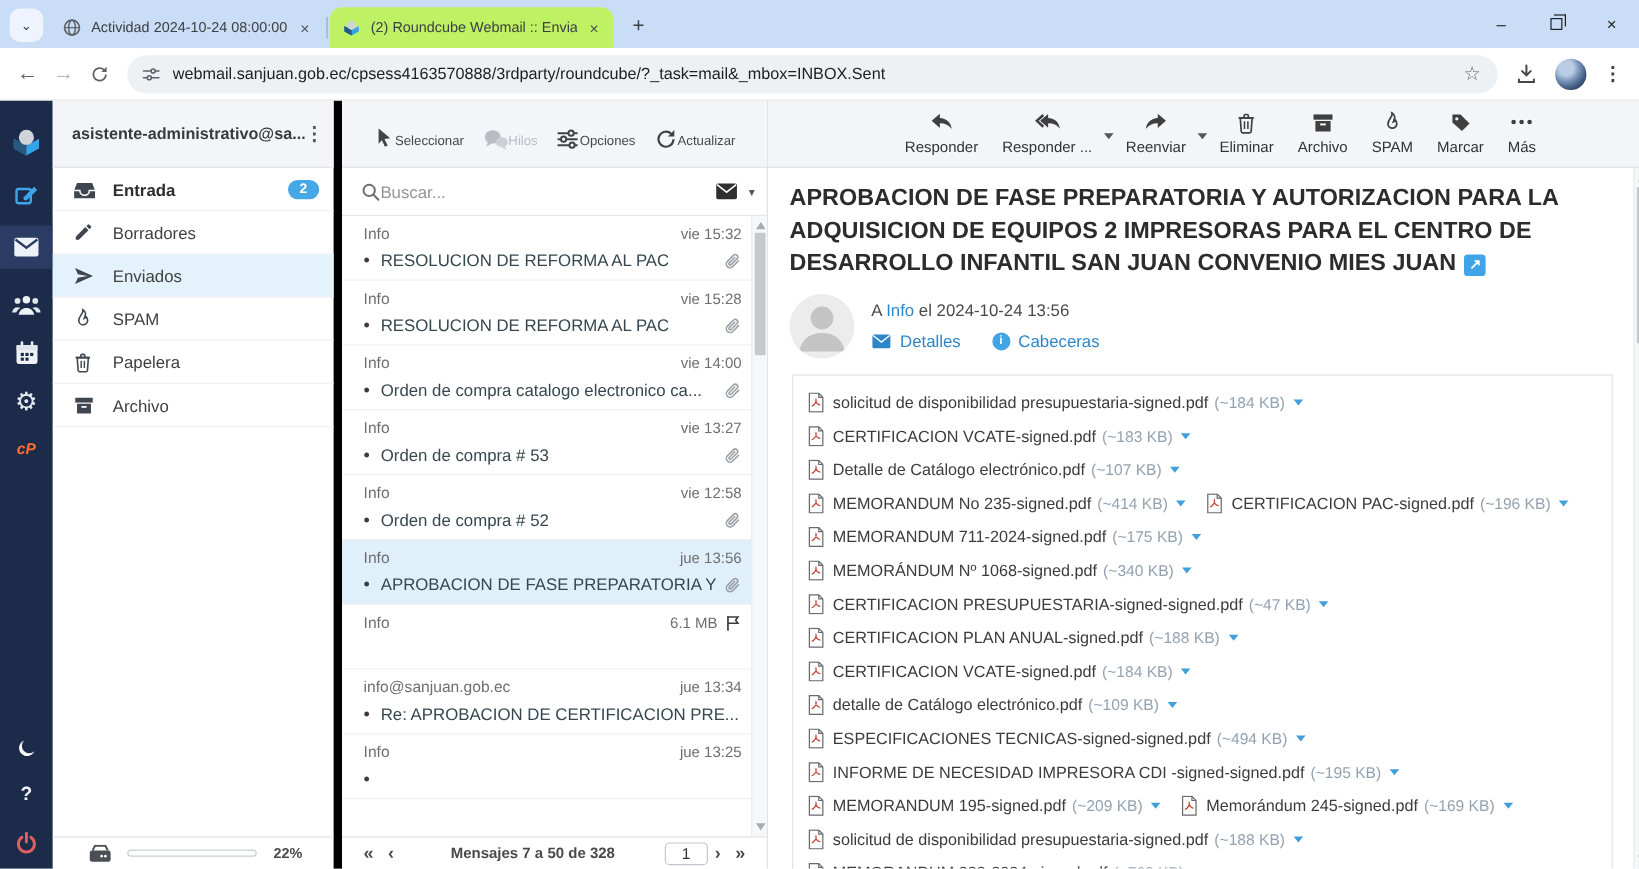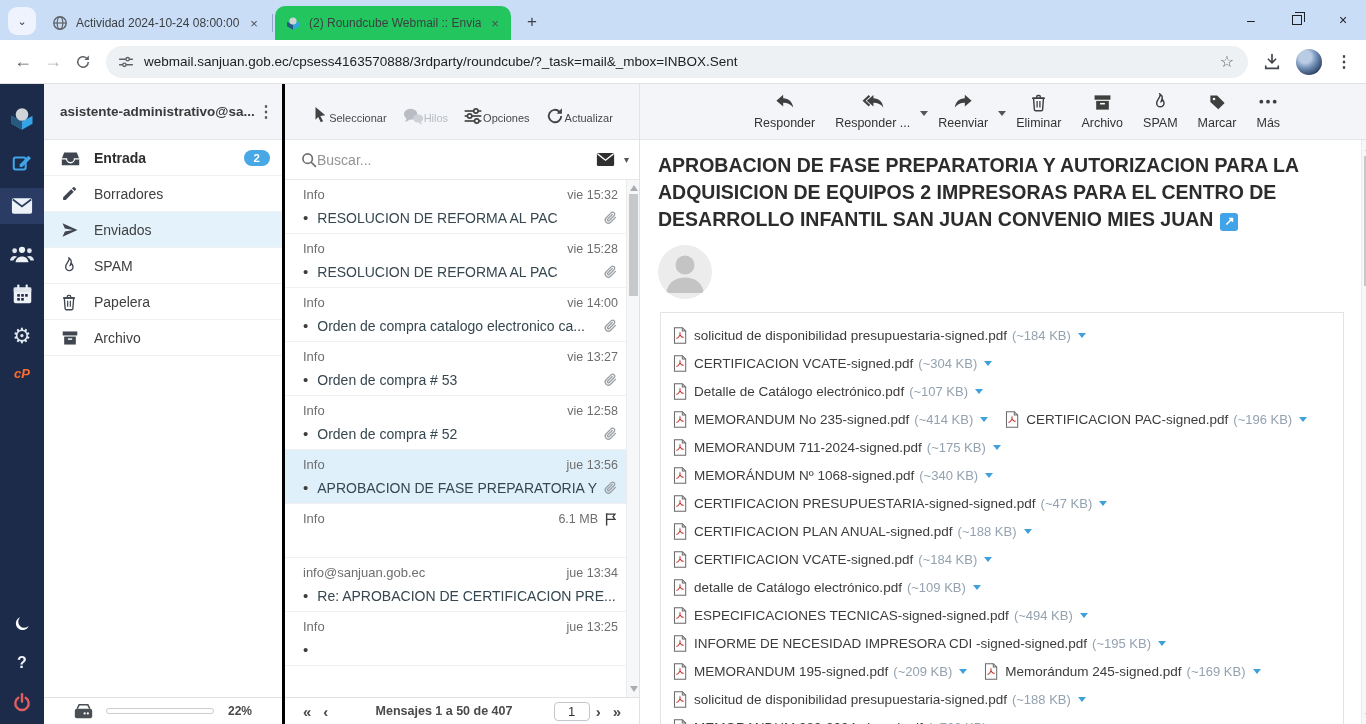--- a/index.html
+++ b/index.html
@@ -10,21 +10,21 @@
   
   .tabstrip { height:40px; background:var(--tabstrip); display:flex; align-items:flex-end; }
   .tabsearch { width:28px; height:28px; margin:0 6px 5px 8px; border-radius:9px;
     background:#eef3fd; display:flex; align-items:center; justify-content:center;
     color:#3c4043; font-size:11px; }
   .tab { display:flex; align-items:center; height:34px; padding:0 8px 0 10px; width:228px; }
   .tab .fav { width:16px; height:16px; flex:0 0 16px; margin-right:8px; }
   .tab .ttl { flex:1; font-size:12px; color:#3c4043; white-space:nowrap; overflow:hidden; }
   .tab .cls { width:16px; height:16px; border-radius:50%; display:flex; align-items:center;
     justify-content:center; font-size:13px; color:#4b4f54; margin-left:6px; }
-  .tab.active { background:#22c55e; border-radius:10px 10px 0 0; height:34px; width:236px; }
+  .tab.active { background:#bef264; border-radius:10px 10px 0 0; height:34px; width:236px; }
   .tabsep { width:1px; height:18px; background:#93a8c9; margin:0 2px 8px 2px; }
   .newtab { width:26px; height:26px; margin:0 0 5px 8px; display:flex; align-items:center;
     justify-content:center; font-size:17px; color:#3c4043; }
   .wincontrols { margin-left:auto; display:flex; height:40px; align-items:stretch; }
   .wincontrols span { width:46px; display:flex; align-items:center; justify-content:center;
     font-size:14px; color:#202124; }
   .restore-glyph { width:10px; height:10px; border:1.2px solid #202124; position:relative; }
   .restore-glyph:before { content:""; position:absolute; left:2px; top:-4px; width:9px; height:9px;
     border:1.2px solid #202124; border-left:none; border-bottom:none; }
 
@@ -47,21 +47,21 @@
 
   .rail { width:44px; background:var(--rail); display:flex; flex-direction:column;
     align-items:center; flex:0 0 44px; }
   .rail .ricon { margin-top:20px; }
   .rail .active-block { width:44px; display:flex; justify-content:center; padding:9px 0;
     background:var(--rail-active); margin-top:14px; }
   .rail .spacer { flex:1; }
   .help-glyph { color:#f2f5fa; font-size:16px; font-weight:bold; }
   .cp-glyph { color:var(--cpanel); font-weight:bold; font-style:italic; font-size:13px; }
 
-  .folders { width:241px; flex:0 0 241px; background:#fff; border-right:3px solid #000000;
+  .folders { width:241px; flex:0 0 241px; background:#fff; border-right:7px solid #000000;
     display:flex; flex-direction:column; }
   .fhead { height:56px; background:#f3f5f8; border-bottom:1px solid #e2e5e9; display:flex;
     align-items:center; padding:0 8px 0 16px; }
   .fhead .acct { flex:1; font-size:13.5px; font-weight:bold; color:#3a3a3a;
     white-space:nowrap; overflow:hidden; }
   .fhead .kebab { color:#555; }
   .frow { height:36px; display:flex; align-items:center; padding-left:17px;
     border-bottom:1px solid #f0f1f3; }
   .frow .ficon { width:20px; margin-right:13px; display:flex; }
   .frow .flabel { font-size:14px; color:#3f3f3f; }
@@ -540,21 +540,21 @@
         <div class="vscroll">
           <span class="up"></span>
           <span class="thumb" style="top:14px;height:102px"></span>
           <span class="dn"></span>
         </div>
       </div>
 
       <div class="lfooter">
         <span class="pgnav">«</span>
         <span class="pgnav">‹</span>
-        <span class="pgtext">Mensajes 1 a 50 de 407</span>
+        <span class="pgtext">Mensajes 7 a 50 de 328</span>
         <input class="pginput" value="1" style="">
         <span class="pgnav">›</span>
         <span class="pgnav">»</span>
       </div>
     </div>
 
     <div class="reader">
       <div class="rtoolbar">
         <div class="rbtn">
           <svg width="22" height="19" viewBox="0 0 24 21">
@@ -619,20 +619,37 @@
       <div class="rbody">
         <div class="subject"><span>APROBACION DE FASE PREPARATORIA Y AUTORIZACION PARA LA ADQUISICION DE EQUIPOS 2 IMPRESORAS PARA EL CENTRO DE DESARROLLO INFANTIL SAN JUAN CONVENIO MIES JUAN</span><span class="extlink">↗</span></div>
 
         <div class="fromrow">
           <div class="avatar-msg">
             <svg width="54" height="54" viewBox="0 0 54 54">
               <circle cx="27" cy="20" r="9.5" fill="#c4c4c4"></circle>
               <path d="M8 48c2-11 9.5-15.5 19-15.5S44 37 46 48z" fill="#c4c4c4"></path>
             </svg>
           </div>
+          <div class="fromdata">
+            <div class="fromline">
+              <span>A</span>
+              <a>Info</a>
+              <span>el 2024-10-24 13:56</span>
+            </div>
+            <div class="metaline">
+              <svg width="17" height="13" viewBox="0 0 20 16" style="color:#2e86c8">
+                <rect x="0.8" y="1" width="18.4" height="14" rx="1.6" fill="currentColor"></rect>
+                <path d="M1.5 2l8.5 6.7L18.5 2" fill="none" stroke="#fff" stroke-width="1.4"></path>
+              </svg>
+              <a>Detalles</a>
+              <span class="sep"></span>
+              <span class="infodot">i</span>
+              <a>Cabeceras</a>
+            </div>
+          </div>
         </div>
 
         <div class="attbox">
   <span class="att">
     <svg width="14" height="17" viewBox="0 0 16 20">
       <path d="M1.5 0.8h9.2l4 4V19.2H1.5z" fill="#fdfdfd" stroke="#6a6a6a" stroke-width="1.2"></path>
       <path d="M10.7 0.8v4h4" fill="none" stroke="#6a6a6a" stroke-width="1.2"></path>
       <path d="M3.8 13.5c2.2-.6 5.2-4.4 4.2-6.6-.8 2.2 1.6 5.4 4.2 5.3" fill="none" stroke="#c0392b" stroke-width="1.2"></path>
     </svg>
     <span class="aname">solicitud de disponibilidad presupuestaria-signed.pdf</span>
@@ -641,21 +658,21 @@
   </span>
   <i class="lb"></i>
 
   <span class="att">
     <svg width="14" height="17" viewBox="0 0 16 20">
       <path d="M1.5 0.8h9.2l4 4V19.2H1.5z" fill="#fdfdfd" stroke="#6a6a6a" stroke-width="1.2"></path>
       <path d="M10.7 0.8v4h4" fill="none" stroke="#6a6a6a" stroke-width="1.2"></path>
       <path d="M3.8 13.5c2.2-.6 5.2-4.4 4.2-6.6-.8 2.2 1.6 5.4 4.2 5.3" fill="none" stroke="#c0392b" stroke-width="1.2"></path>
     </svg>
     <span class="aname">CERTIFICACION VCATE-signed.pdf</span>
-    <span class="asize">(~304 KB)</span>
+    <span class="asize">(~183 KB)</span>
     <span class="acaret"></span>
   </span>
 
   <span class="att">
     <svg width="14" height="17" viewBox="0 0 16 20">
       <path d="M1.5 0.8h9.2l4 4V19.2H1.5z" fill="#fdfdfd" stroke="#6a6a6a" stroke-width="1.2"></path>
       <path d="M10.7 0.8v4h4" fill="none" stroke="#6a6a6a" stroke-width="1.2"></path>
       <path d="M3.8 13.5c2.2-.6 5.2-4.4 4.2-6.6-.8 2.2 1.6 5.4 4.2 5.3" fill="none" stroke="#c0392b" stroke-width="1.2"></path>
     </svg>
     <span class="aname">Detalle de Catálogo electrónico.pdf</span>

